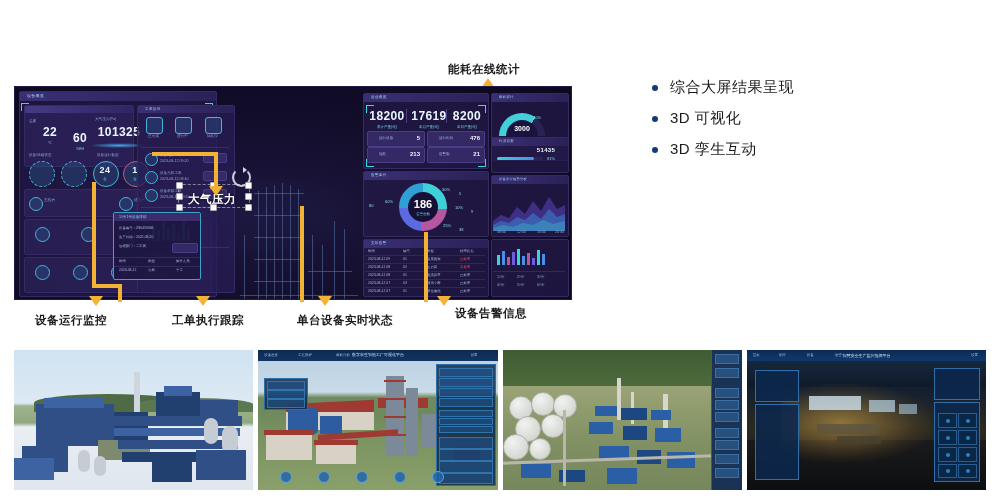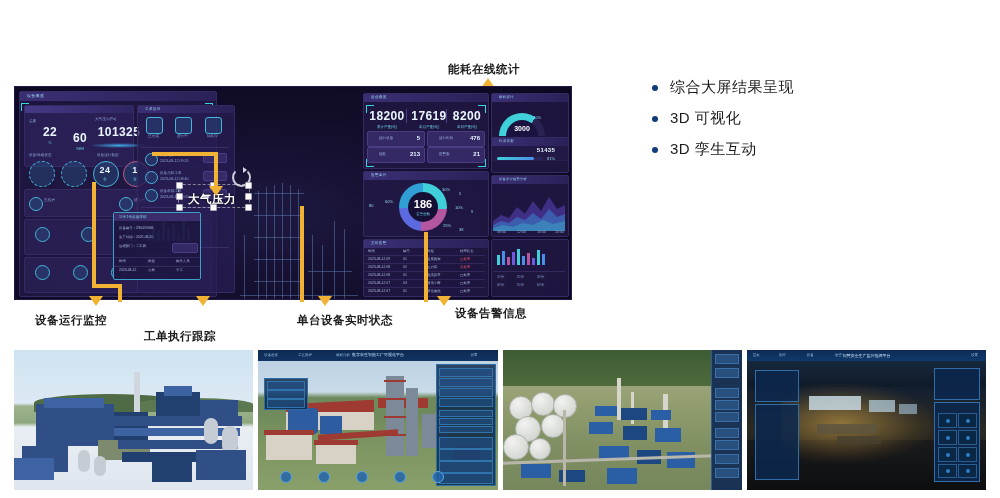--- a/index.html
+++ b/index.html
@@ -535,21 +535,21 @@
   <div class="lead-h" style="left:92px;top:284px;width:30px;"></div>
   <div class="lead-v" style="left:118px;top:284px;height:18px;"></div>
 
   <div class="lead-v" style="left:300px;top:206px;height:96px;"></div>
   <div class="lead-v" style="left:424px;top:232px;height:70px;"></div>
 
   <div class="tri-down" style="left:89px;top:296px;"></div>
   <div class="callout" style="left:18px;top:313px;margin-left:17px;">设备运行监控</div>
 
   <div class="tri-down" style="left:196px;top:296px;"></div>
-  <div class="callout" style="left:144px;top:313px;margin-top:16px;">工单执行跟踪</div>
+  <div class="callout" style="left:172px;top:313px;">工单执行跟踪</div>
 
   <div class="tri-down" style="left:318px;top:296px;"></div>
   <div class="callout" style="left:297px;top:313px;">单台设备实时状态</div>
 
   <div class="tri-down" style="left:437px;top:296px;"></div>
   <div class="callout" style="left:455px;top:306px;">设备告警信息</div>
 
   <div class="shots">
 
     <div class="shot">

